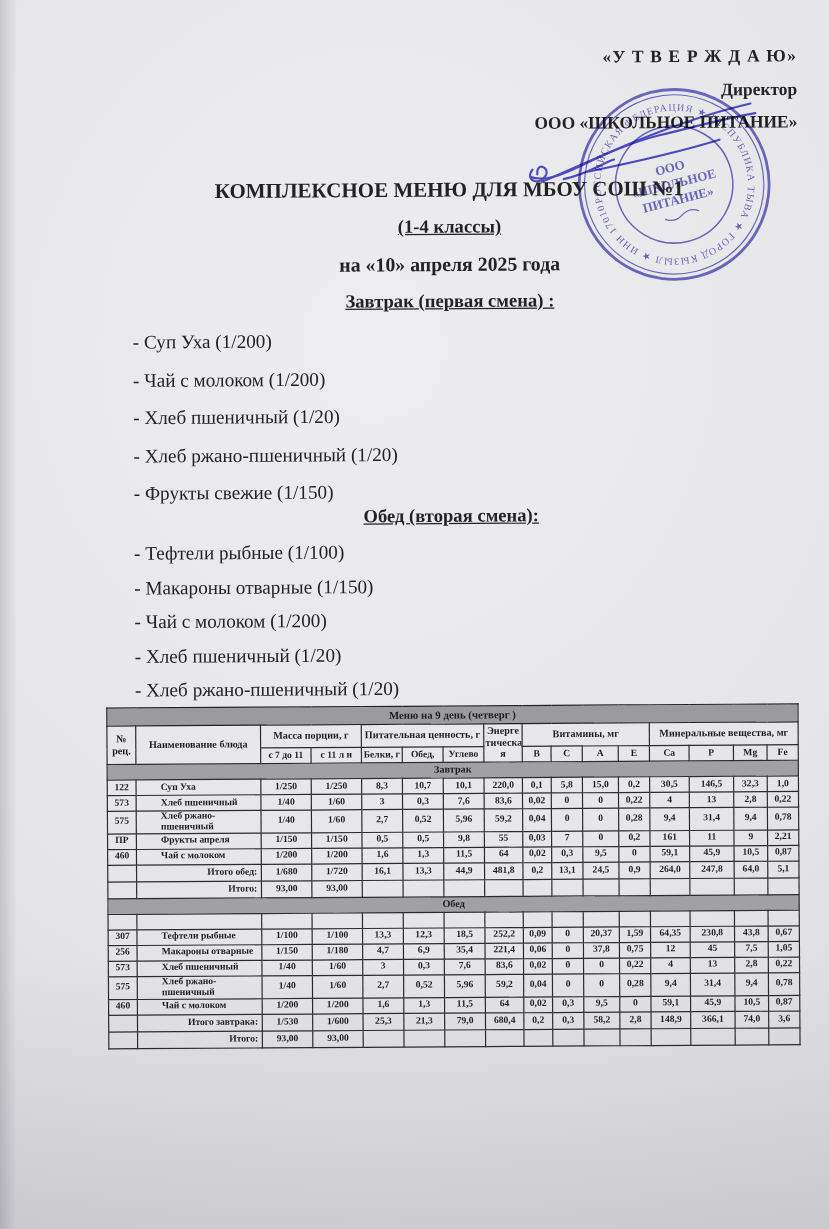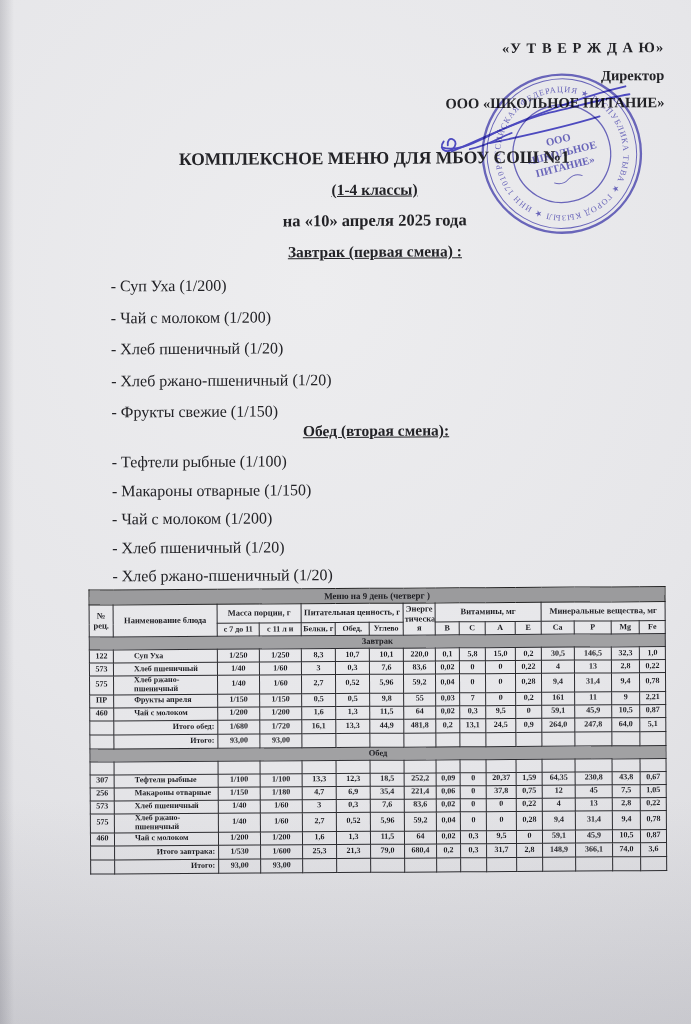--- a/index.html
+++ b/index.html
@@ -420,21 +420,21 @@
               <td></td>
               <td class="total-label">Итого завтрака:</td>
               <td>1/530</td>
               <td>1/600</td>
               <td>25,3</td>
               <td>21,3</td>
               <td>79,0</td>
               <td>680,4</td>
               <td>0,2</td>
               <td>0,3</td>
-              <td>31,7</td>
+              <td>58,2</td>
               <td>2,8</td>
               <td>148,9</td>
               <td>366,1</td>
               <td>74,0</td>
               <td>3,6</td>
             </tr>
             <tr class="total-row">
               <td></td>
               <td class="total-label">Итого:</td>
               <td>93,00</td>

